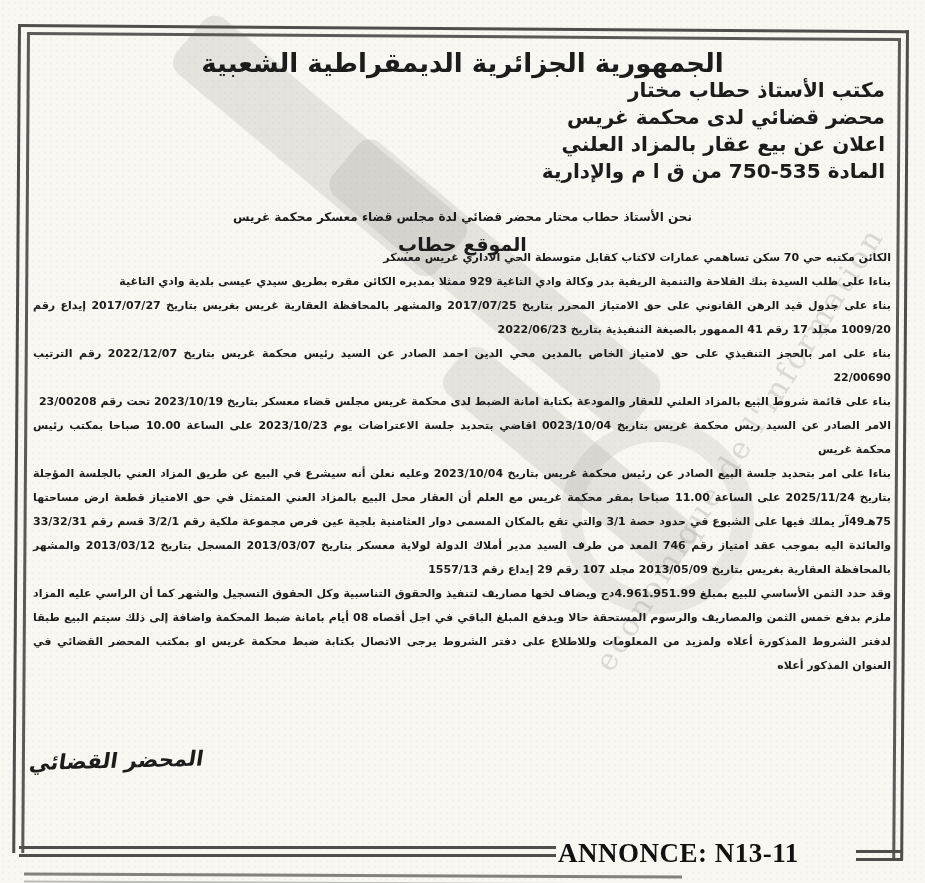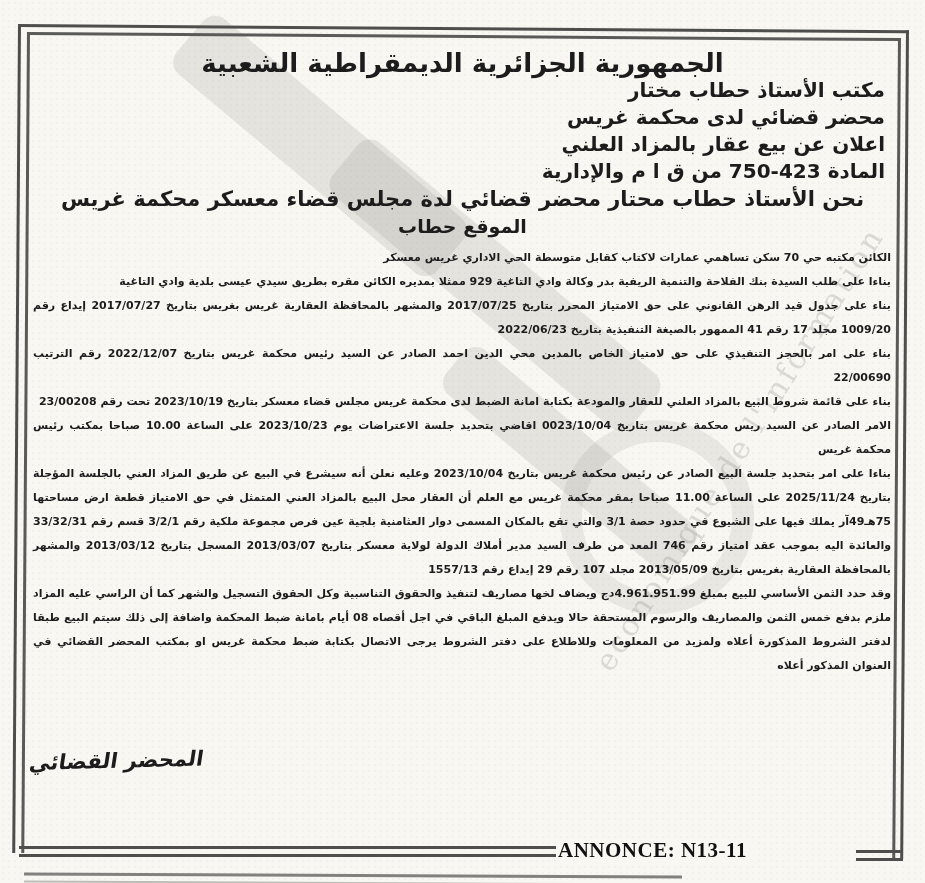--- a/index.html
+++ b/index.html
@@ -73,21 +73,21 @@
 
   
   .header {
     position: absolute; left: 40px; top: 50px; width: 845px;
     direction: rtl; text-align: center;
     font-weight: 700; z-index: 3;
   }
   .header .h-line { line-height: 26px; margin-bottom: 1px; }
   .h-republic { font-size: 26px; }
   .h-mid      { font-size: 20px; text-align: right; }
-  .h-intro    { font-size: 21px; margin-top: 2px; }
+  .h-intro    { font-size: 12px; margin-top: 20px; }
   .h-signed   { font-size: 19px; }
 
   
   .doc-body {
     position: absolute; left: 33px; top: 246px; width: 858px;
     direction: rtl;
     text-align: justify;
     font-size: 11px; font-weight: 700;
     line-height: 24px;
     z-index: 3;
@@ -98,21 +98,21 @@
   .signature {
     position: absolute; left: 30px; top: 748px; width: 230px;
     direction: rtl; text-align: left;
     font-size: 21px; font-weight: 700;
     transform: skewX(-10deg) rotate(-1.5deg);
     z-index: 3;
   }
   .annonce {
     position: absolute; left: 556px; top: 838px;
     font-family: "Liberation Serif", serif;
-    font-size: 21px; font-weight: 700; letter-spacing: 0.5px;
+    font-size: 27px; font-weight: 700; letter-spacing: 0.5px;
     color: #111; background: #f8f7f2; padding: 0 6px 0 2px;
     z-index: 3;
   }
 </style>
 </head>
 <body>
 
 <div class="page">
 
   <div class="wm-bar" id="wm-bar-a"></div>
@@ -125,21 +125,21 @@
   <div class="frame-inner"></div>
   <div class="bottom-rule-left"></div>
   <div class="bottom-rule-right"></div>
   <div class="next-frame-hint"></div>
 
   <div class="header">
     <div class="h-line h-republic">الجمهورية الجزائرية الديمقراطية الشعبية</div>
     <div class="h-line h-mid">مكتب الأستاذ حطاب مختار</div>
     <div class="h-line h-mid">محضر قضائي لدى محكمة غريس</div>
     <div class="h-line h-mid">اعلان عن بيع عقار بالمزاد العلني</div>
-    <div class="h-line h-mid">المادة 423-750 من ق ا م والإدارية</div>
+    <div class="h-line h-mid">المادة 535-750 من ق ا م والإدارية</div>
     <div class="h-line h-intro">نحن الأستاذ حطاب محتار محضر قضائي لدة مجلس قضاء معسكر محكمة غريس</div>
     <div class="h-line h-signed">الموقع حطاب</div>
   </div>
 
   <div class="doc-body">
     <p>الكائن مكتبه حي 70 سكن تساهمي عمارات لاكتاب كقابل متوسطة الحي الاداري غريس معسكر</p>
     <p>بناءا على طلب السيدة بنك الفلاحة والتنمية الريفية بدر وكالة وادي التاغية 929 ممثلا بمديره الكائن مقره بطريق سيدي عيسى بلدية وادي التاغية</p>
     <p>بناء على جدول قيد الرهن القانوني على حق الامتياز المحرر بتاريخ 2017/07/25 والمشهر بالمحافظة العقارية غريس بغريس بتاريخ 2017/07/27 إيداع رقم 1009/20 مجلد 17 رقم 41 الممهور بالصيغة التنفيذية بتاريخ 2022/06/23</p>
     <p>بناء على امر بالحجز التنفيذي على حق لامتياز الخاص بالمدين محي الدين احمد الصادر عن السيد رئيس محكمة غريس بتاريخ 2022/12/07 رقم الترتيب 22/00690</p>
     <p>بناء على قائمة شروط البيع بالمزاد العلني للعقار والمودعة بكتابة امانة الضبط لدى محكمة غريس مجلس قضاء معسكر بتاريخ 2023/10/19 تحت رقم 23/00208</p>

